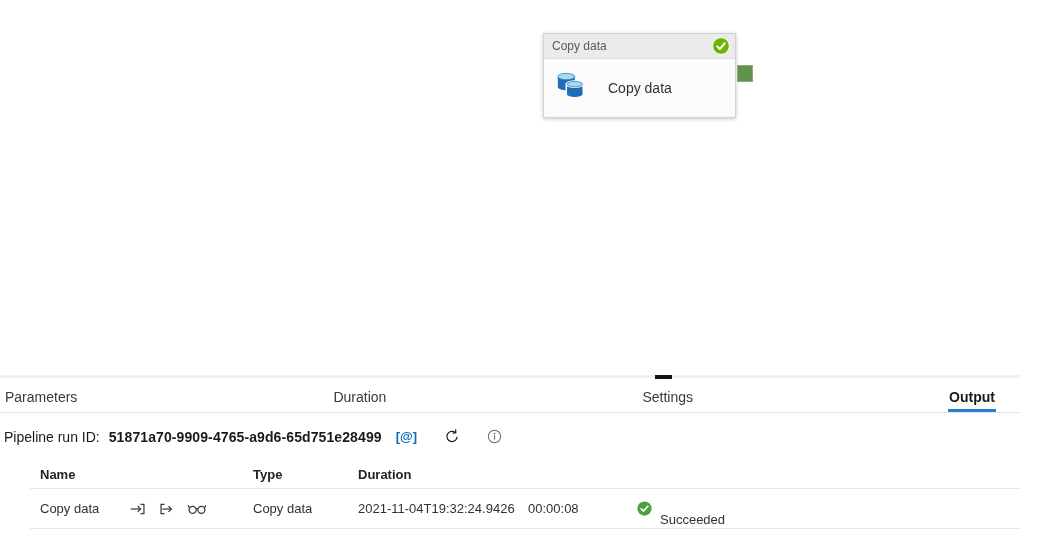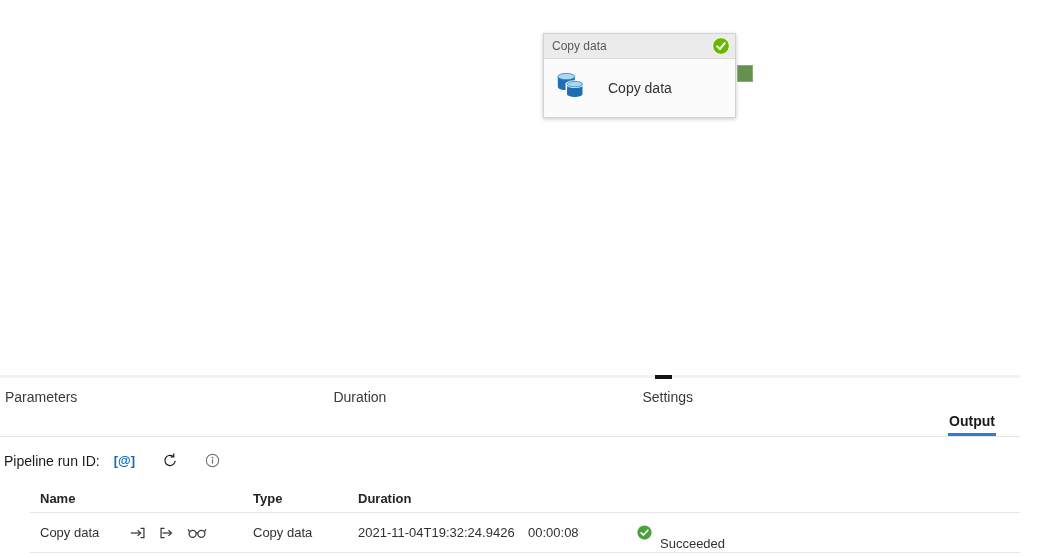--- a/index.html
+++ b/index.html
@@ -29,21 +29,21 @@
     position:absolute;left:194px;top:32px;width:14px;height:15px;
     background:#63914e;border:1px solid #8cab77;
   }
 
   
   .panel{position:absolute;left:0;top:375px;width:100%;height:183px;background:#ffffff;border-top:3px solid #f1f1f1;}
   .drag-handle{position:absolute;left:655px;top:-3px;width:17px;height:4px;background:#141414;cursor:ns-resize;}
 
   .tabs{display:flex;padding:11px 0 0 4px;border-bottom:1px solid #e3e3e3;justify-content:space-between;}
   .tab{margin-right:24px;font-size:14px;color:#3b3a39;padding:0 1px 7px 1px;cursor:pointer;}
-  .tab.active{font-weight:700;color:#1b1a19;border-bottom:3px solid #2b7cd3;padding-bottom:4px;margin-top:24px;}
+  .tab.active{font-weight:700;color:#1b1a19;border-bottom:3px solid #2b7cd3;padding-bottom:4px;}
 
   .runinfo{display:flex;align-items:center;margin:15px 0 0 4px;font-size:14px;color:#1b1a19;}
   .runinfo-id{font-weight:700;margin-left:9px;letter-spacing:.1px;}
   .consumption{margin-left:14px;color:#0b6bc2;font-size:13px;font-weight:600;cursor:pointer;}
   .icon-btn{display:inline-flex;align-items:center;justify-content:center;cursor:pointer;}
   .refresh{margin-left:27px;}
   .info{margin-left:26px;}
 
   .table{margin:15px 0 0 30px;}
   .trow{display:grid;grid-template-columns:213px 105px 170px 109px 125px 1fr;}
@@ -93,20 +93,21 @@
 
     <div class="tabs">
       <div class="tab">Parameters</div>
       <div class="tab">Duration</div>
       <div class="tab">Settings</div>
       <div class="tab active">Output</div>
     </div>
 
     <div class="runinfo">
       <span class="runinfo-label">Pipeline run ID:</span>
+      <span class="runinfo-id">51871a70-9909-4765-a9d6-65d751e28499</span>
       <span class="consumption">[@]</span>
       <span class="icon-btn refresh">
         <svg width="17" height="17" viewBox="0 0 18 18">
           <path d="M13.9 9.2 a5.4 5.4 0 1 1 -2.1-4.5" fill="none" stroke="#1b1a19" stroke-width="1.3"></path>
           <path d="M12.3 1.6 l0.2 3.4 -3.3 0.5" fill="none" stroke="#1b1a19" stroke-width="1.3"></path>
         </svg>
       </span>
       <span class="icon-btn info">
         <svg width="15" height="15" viewBox="0 0 16 16">
           <circle cx="8" cy="8" r="6.6" fill="none" stroke="#6b6966" stroke-width="1.1"></circle>

